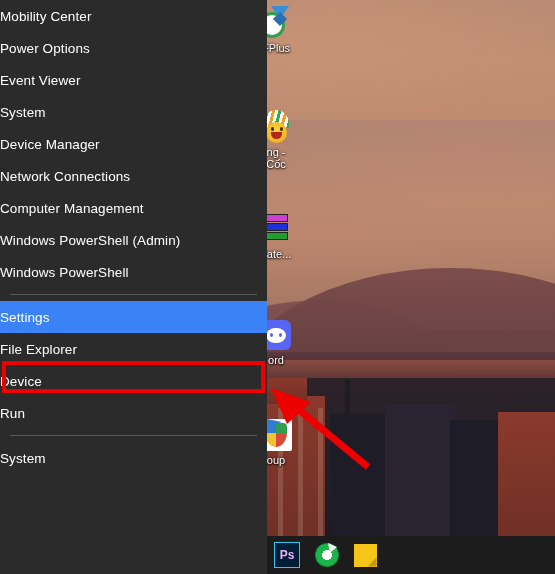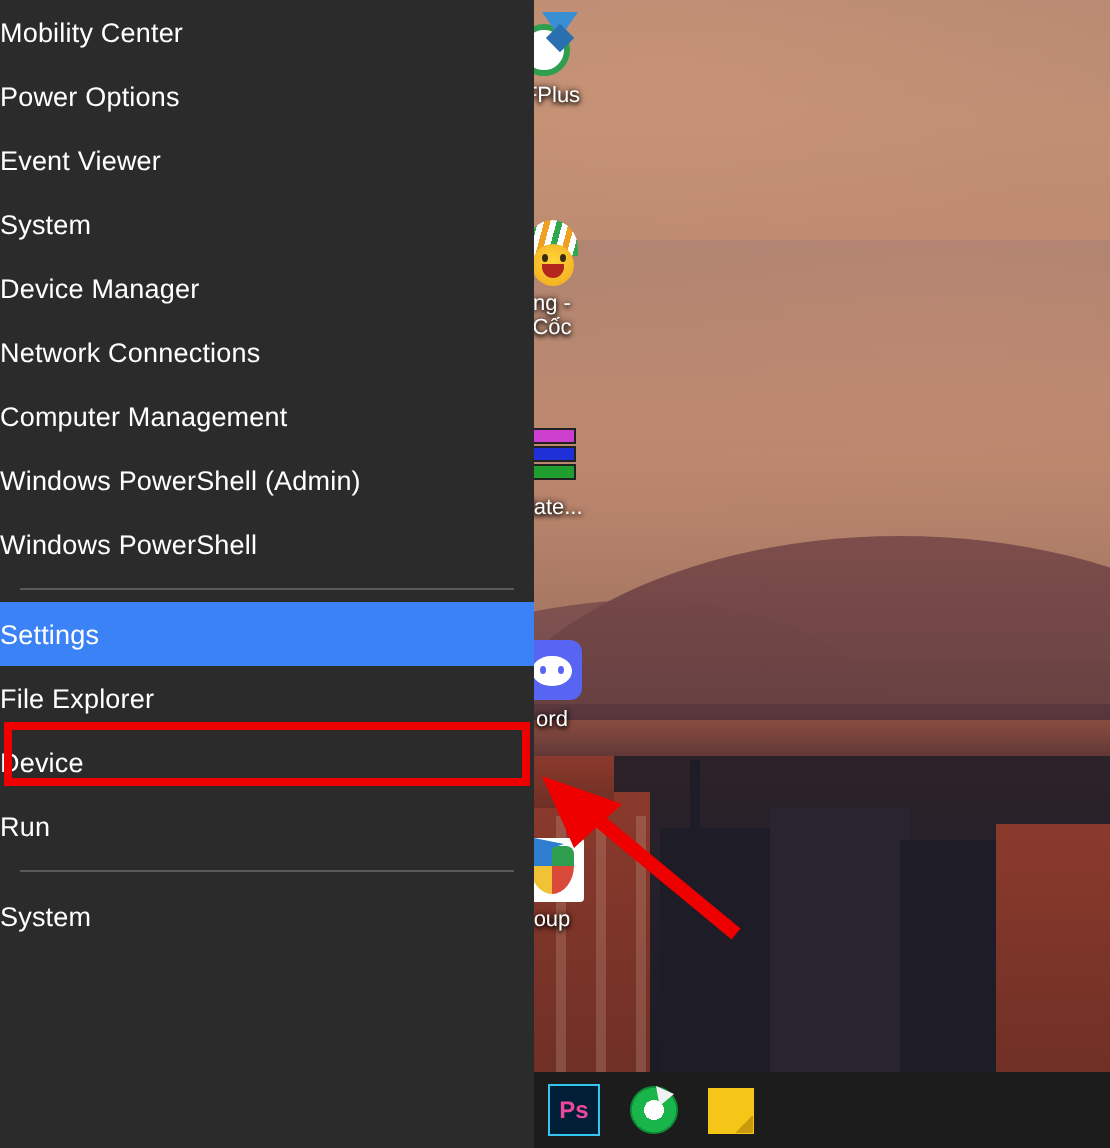--- a/index.html
+++ b/index.html
@@ -78,21 +78,21 @@
   .ic-shield{position:absolute;left:1px;top:1px;width:32px;height:32px;background:#fff;border-radius:2px;}
   .ic-shield .sh{position:absolute;left:5px;top:4px;width:22px;height:24px;
     background:conic-gradient(from 180deg at 50% 42%, #f2c236 0 90deg, #2f7dd1 90deg 180deg, #2f9e4f 180deg 270deg, #d94a3a 270deg 360deg);
     border-radius:4px 4px 50% 50% / 4px 4px 60% 60%;}
   .ic-shield .flag{position:absolute;left:2px;top:-1px;width:20px;height:18px;background:#2f7dd1;
     clip-path:polygon(0 0,100% 22%,0 60%);}
 
   
   #taskbar{position:absolute;left:0;bottom:0;width:555px;height:38px;background:#1c1c1c;}
   .tb-item{position:absolute;top:4px;width:30px;height:30px;display:flex;align-items:center;justify-content:center;}
-  .tb-ps{width:24px;height:24px;border:1px solid #31c5f0;background:#001e36;color:#ec4899;
+  .tb-ps{width:24px;height:24px;border:1px solid #31c5f0;background:#001e36;color:#f0abfc;
     font-size:12px;font-weight:bold;display:flex;align-items:center;justify-content:center;
     font-family:"Liberation Sans",sans-serif;}
   .tb-disc{width:24px;height:24px;border-radius:50%;
     background:radial-gradient(circle at 50% 50%,#fff 0 5px,#19b54a 5px 11px,#0d8c38 11px);
     position:relative;}
   .tb-disc:after{content:"";position:absolute;left:13px;top:0;width:9px;height:10px;background:#f2f2f2;
     clip-path:polygon(0 0,100% 40%,20% 100%);}
   .tb-note{width:23px;height:23px;background:#f5c518;position:relative;}
   .tb-note:after{content:"";position:absolute;right:0;bottom:0;width:9px;height:9px;
     background:#c99a0c;clip-path:polygon(100% 0,100% 100%,0 100%);}

